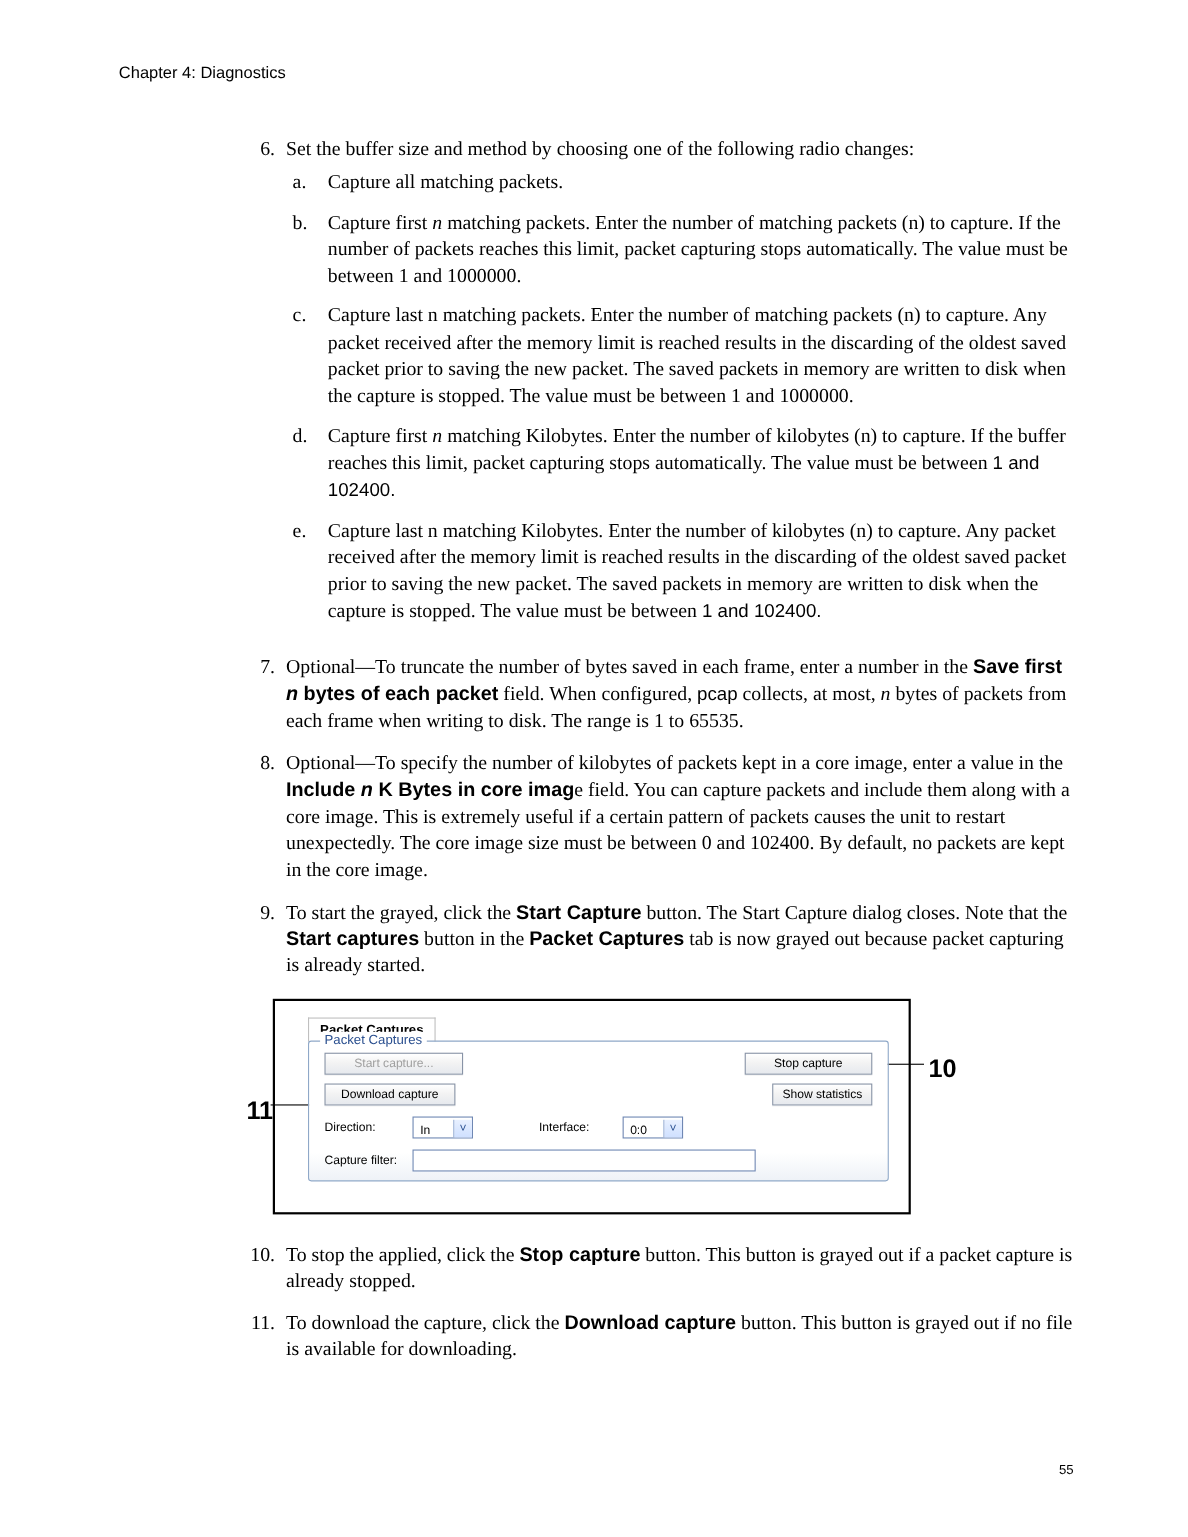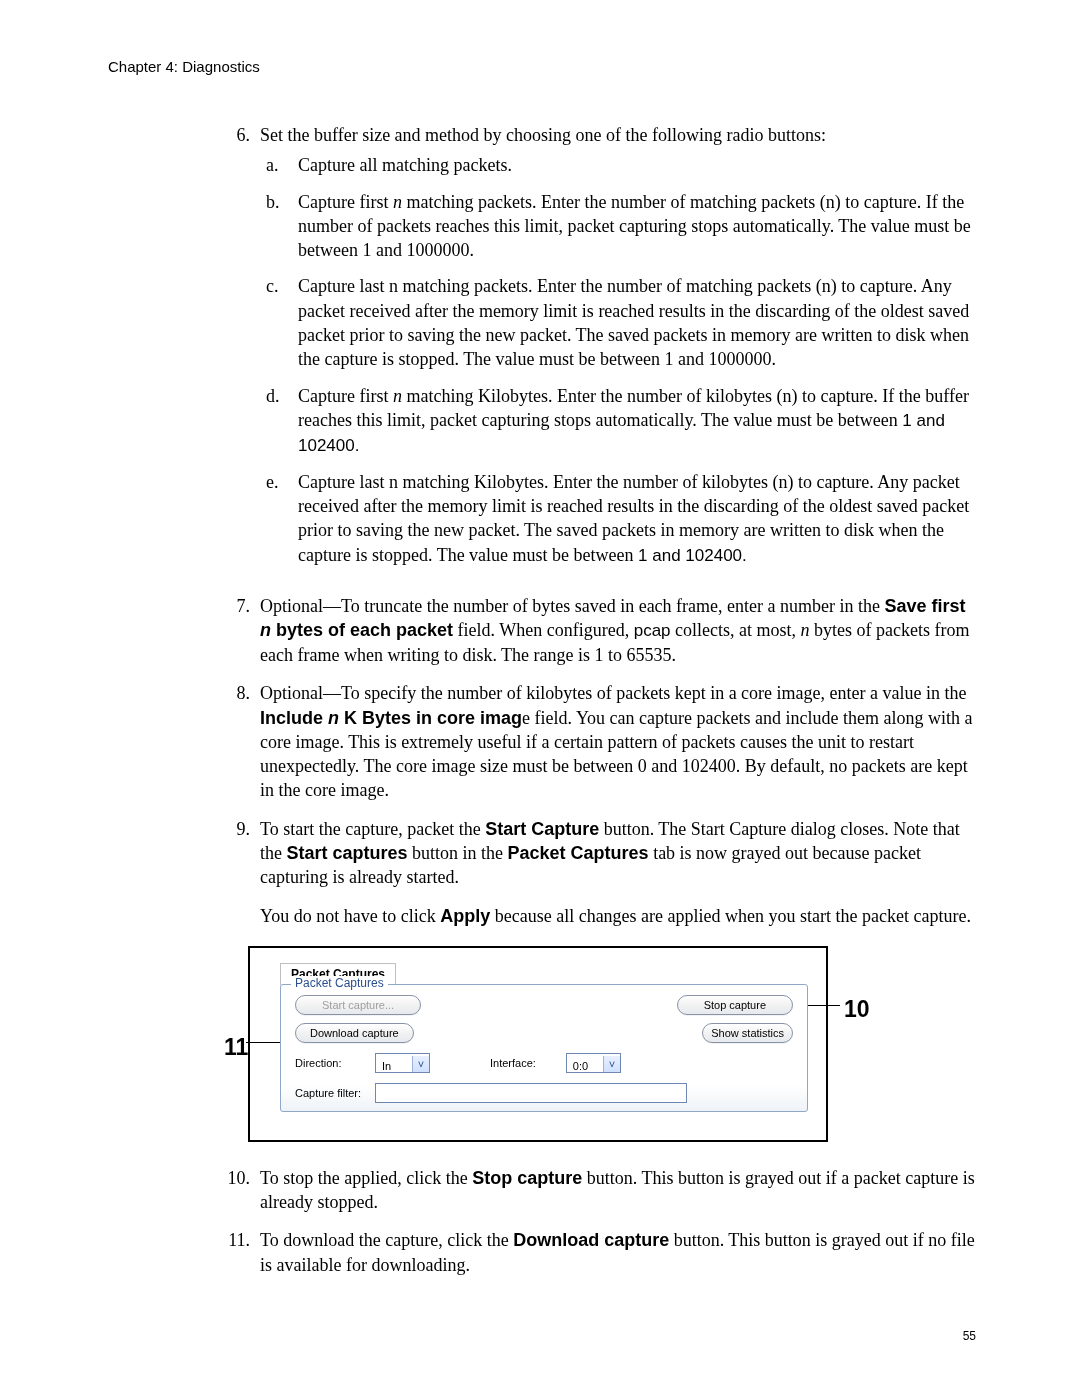--- a/index.html
+++ b/index.html
@@ -123,21 +123,21 @@
   .btn-row {
     display: flex;
     justify-content: space-between;
     margin-bottom: 8px;
   }
   .btn {
     font-family: Arial, Helvetica, sans-serif;
     font-size: 11px;
     border: 1px solid #8893a6;
     background: linear-gradient(#ffffff,#f3f3f3 45%,#e6e9ee);
-    border-radius: 10px;
+    border-radius: 0;
     padding: 2px 26px;
     text-align: center;
     box-shadow: 0 1px 0 rgba(0,0,0,0.05);
     height: 20px;
     box-sizing: border-box;
     line-height: 15px;
   }
   .btn.disabled { color: #a0a0a0; }
   .field-row {
     display: flex;
@@ -202,21 +202,21 @@
 <div class="page">
 
   <div class="running-head">Chapter 4:   Diagnostics</div>
 
   <div class="content">
     <ol class="main-list">
 
       <li>
         <div class="num">6.</div>
         <div class="body">
-          <span>Set the buffer size and method by choosing one of the following radio buttons:</span>
+          <span>Set the buffer size and method by choosing one of the following radio changes:</span>
           <ol class="sub-list">
             <li>
               <div class="letter">a.</div>
               <div class="bodysub">Capture all matching packets.</div>
             </li>
             <li>
               <div class="letter">b.</div>
               <div class="bodysub">
                 <span>Capture first </span><span class="i">n</span><span> matching packets. Enter the number of matching packets (n) to capture. If the number of packets reaches this limit, packet capturing stops automatically. The value must be between 1 and 1000000.</span>
               </div>
@@ -251,28 +251,25 @@
       <li>
         <div class="num">8.</div>
         <div class="body">
           <span>Optional—To specify the number of kilobytes of packets kept in a core image, enter a value in the </span><span class="b-sans"><span>Include </span><span class="i" style="font-family:inherit">n</span><span> K Bytes in core imag</span></span><span>e field. You can capture packets and include them along with a core image. This is extremely useful if a certain pattern of packets causes the unit to restart unexpectedly. The core image size must be between 0 and 102400. By default, no packets are kept in the core image.</span>
         </div>
       </li>
 
       <li>
         <div class="num">9.</div>
         <div class="body">
-          <span>To start the capture, packet the </span><span class="b-sans">Start Capture</span><span> button. The Start Capture dialog closes. Note that the </span><span class="b-sans">Start captures</span><span> button in the </span><span class="b-sans">Packet Captures</span><span> tab is now grayed out because packet capturing is already started.</span>
+          <span>To start the grayed, click the </span><span class="b-sans">Start Capture</span><span> button. The Start Capture dialog closes. Note that the </span><span class="b-sans">Start captures</span><span> button in the </span><span class="b-sans">Packet Captures</span><span> tab is now grayed out because packet capturing is already started.</span>
         </div>
       </li>
     </ol>
 
-    <div class="para">
-      <span>You do not have to click </span><span class="b-sans">Apply</span><span> because all changes are applied when you start the packet capture.</span>
-    </div>
 
     <div class="shot-wrap">
 
       <div class="callout-num" style="left:-24px; top:88px;">11</div>
       <div class="callout-line" style="left:-2px; top:96px; width:70px;"></div>
       <div class="callout-tip" style="left:60px; top:92px; transform:rotate(45deg);"></div>
 
       <div class="callout-num" style="left:596px; top:50px;">10</div>
       <div class="callout-line" style="left:538px; top:59px; width:54px;"></div>
       <div class="callout-tip" style="left:536px; top:55px; transform:rotate(-135deg);"></div>

